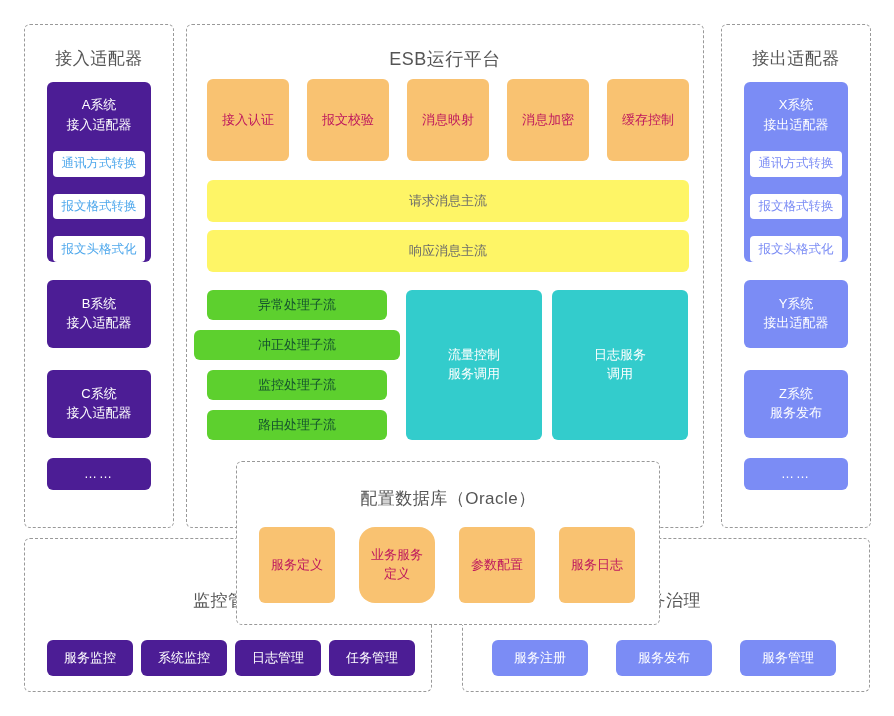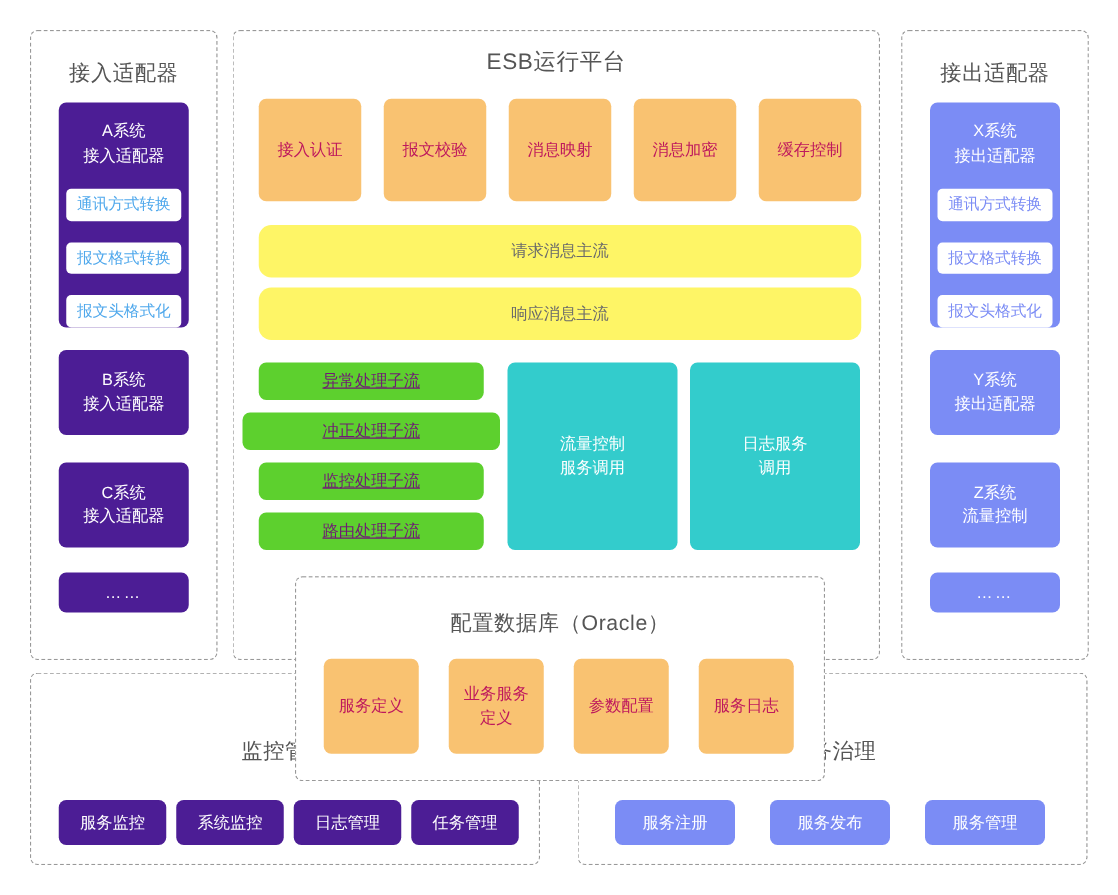--- a/index.html
+++ b/index.html
@@ -52,22 +52,22 @@
     text-align: center;
     border-radius: 6px;
     line-height: 1.45;
     font-size: 13px;
     white-space: pre-line;
   }
 
   .blue     { background: #4c1d95; color: #ffffff; }
   .purple   { background: #7B8CF5; color: #ffffff; }
   .orange   { background: #F9C271; color: #be185d; }
-  .yellow   { background: #FEF566; color: #6b6b6b; border-radius: 10px; }
-  .green    { background: #5DD02E; color: #701a75; text-decoration: underline; }
+  .yellow   { background: #FEF566; color: #6b6b6b; }
+  .green    { background: #5DD02E; color: #14532d; }
   .teal     { background: #33CCCC; color: #ffffff; }
 
   
   .chip {
     box-sizing: border-box;
     width: 92px;
     height: 26px;
     margin-top: 17px;
     border-radius: 4px;
     background: #ffffff;
@@ -116,21 +116,21 @@
 
   <div class="node blue" style="left:47px; top:280px; width:104px; height:68px;">B系统
 接入适配器</div>
 
   <div class="node blue" style="left:47px; top:370px; width:104px; height:68px;">C系统
 接入适配器</div>
 
   <div class="node blue ellipsis-box" style="left:47px; top:458px; width:104px; height:32px;">……</div>
 
   <div class="panel" style="left:186px; top:24px; width:518px; height:504px;">
-    <div class="panel-title" style="top:12px; font-size:18px;">ESB运行平台</div>
+    <div class="panel-title" style="top:22px; font-size:18px;">ESB运行平台</div>
   </div>
 
   <div class="node orange" style="left:207px; top:79px; width:82px; height:82px;">接入认证</div>
   <div class="node orange" style="left:307px; top:79px; width:82px; height:82px;">报文校验</div>
   <div class="node orange" style="left:407px; top:79px; width:82px; height:82px;">消息映射</div>
   <div class="node orange" style="left:507px; top:79px; width:82px; height:82px;">消息加密</div>
   <div class="node orange" style="left:607px; top:79px; width:82px; height:82px;">缓存控制</div>
 
   <div class="node yellow" style="left:207px; top:180px; width:482px; height:42px;">请求消息主流</div>
   <div class="node yellow" style="left:207px; top:230px; width:482px; height:42px;">响应消息主流</div>
@@ -154,21 +154,21 @@
 接出适配器</div>
     <div class="chip chip-purple">通讯方式转换</div>
     <div class="chip chip-purple">报文格式转换</div>
     <div class="chip chip-purple">报文头格式化</div>
   </div>
 
   <div class="node purple" style="left:744px; top:280px; width:104px; height:68px;">Y系统
 接出适配器</div>
 
   <div class="node purple" style="left:744px; top:370px; width:104px; height:68px;">Z系统
-流量控制</div>
+服务发布</div>
 
   <div class="node purple ellipsis-box" style="left:744px; top:458px; width:104px; height:32px;">……</div>
 
   <div class="panel" style="left:24px; top:538px; width:408px; height:154px;">
     <div class="panel-title" style="top:50px;">监控管理</div>
   </div>
 
   <div class="node blue" style="left:47px; top:640px; width:86px; height:36px;">服务监控</div>
   <div class="node blue" style="left:141px; top:640px; width:86px; height:36px;">系统监控</div>
   <div class="node blue" style="left:235px; top:640px; width:86px; height:36px;">日志管理</div>
@@ -180,18 +180,18 @@
 
   <div class="node purple" style="left:492px; top:640px; width:96px; height:36px;">服务注册</div>
   <div class="node purple" style="left:616px; top:640px; width:96px; height:36px;">服务发布</div>
   <div class="node purple" style="left:740px; top:640px; width:96px; height:36px;">服务管理</div>
 
   <div class="panel" style="left:236px; top:461px; width:424px; height:164px;">
     <div class="panel-title" style="top:25px; font-size:17px;">配置数据库（Oracle）</div>
   </div>
 
   <div class="node orange" style="left:259px; top:527px; width:76px; height:76px;">服务定义</div>
-  <div class="node orange" style="left:359px; top:527px; width:76px; height:76px;">业务服务
+  <div class="node orange" style="left:359px; top:527px; width:76px; height:76px;border-radius:16px;">业务服务
 定义</div>
   <div class="node orange" style="left:459px; top:527px; width:76px; height:76px;">参数配置</div>
   <div class="node orange" style="left:559px; top:527px; width:76px; height:76px;">服务日志</div>
 
 </div>
 
 </body></html>

